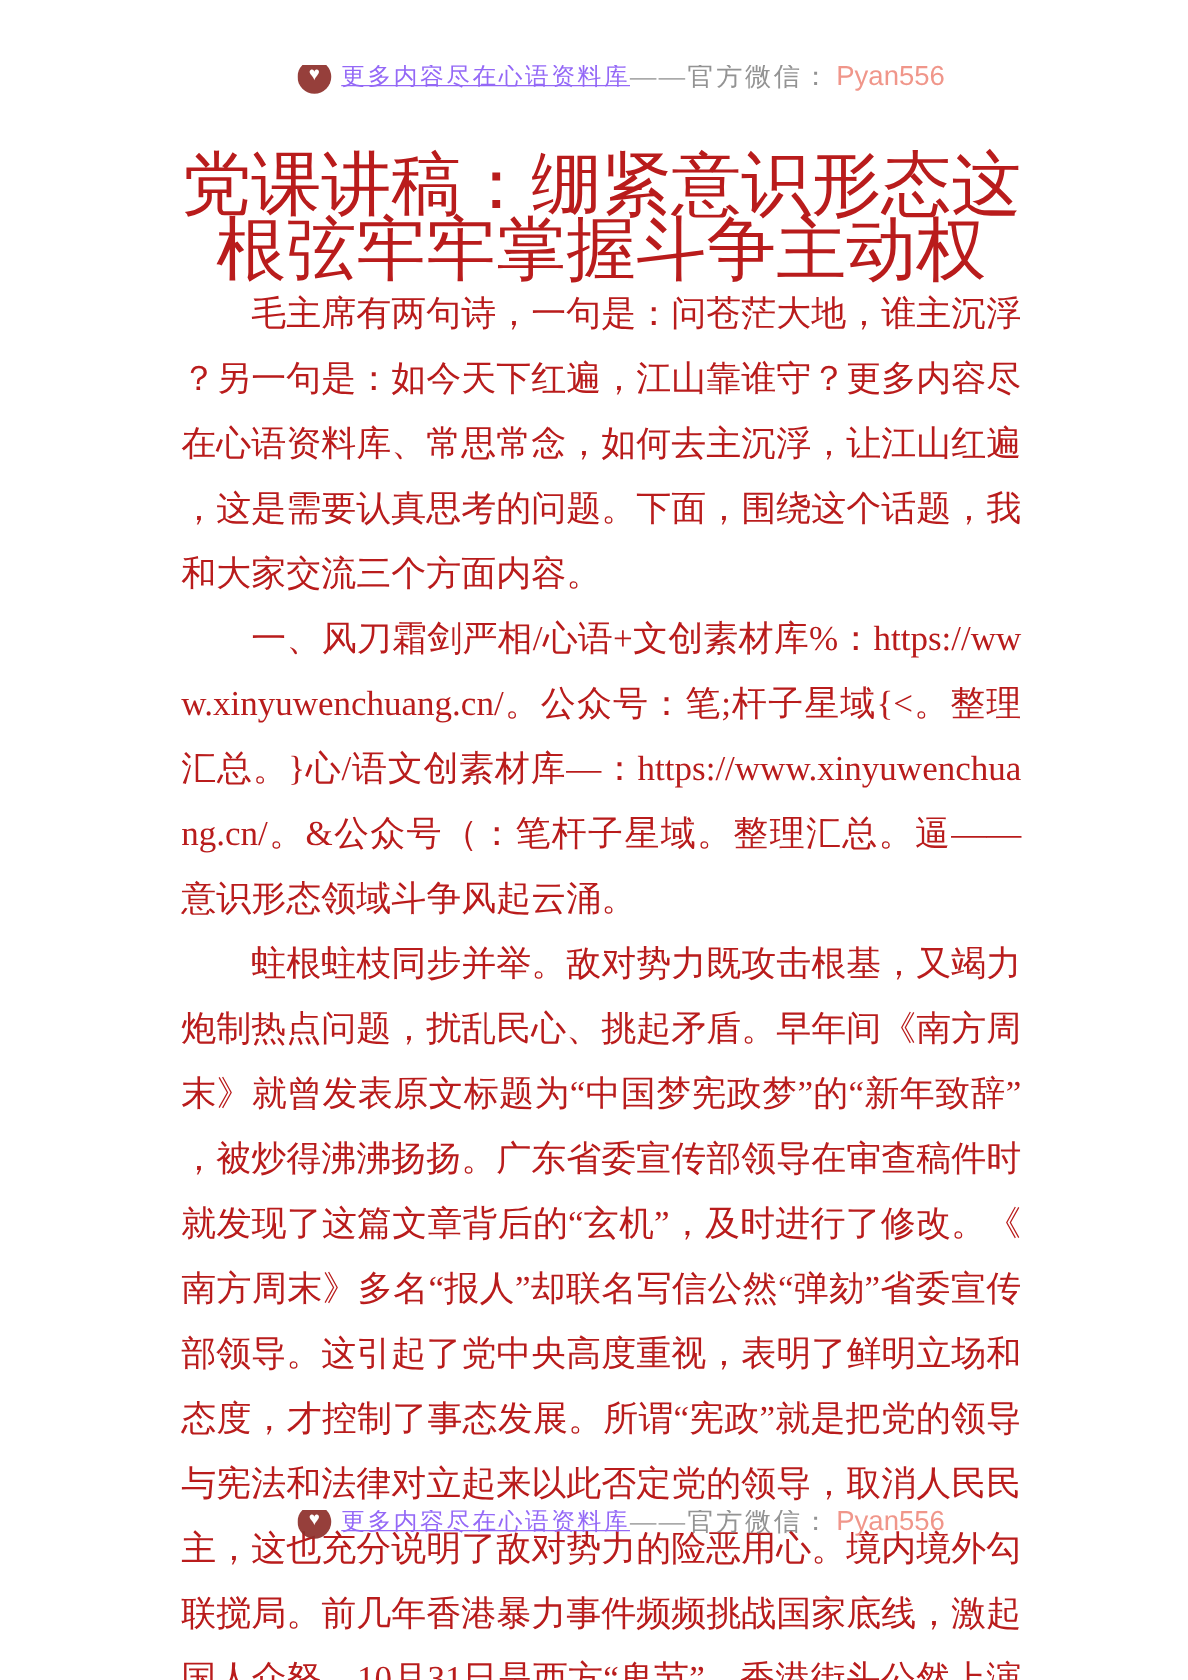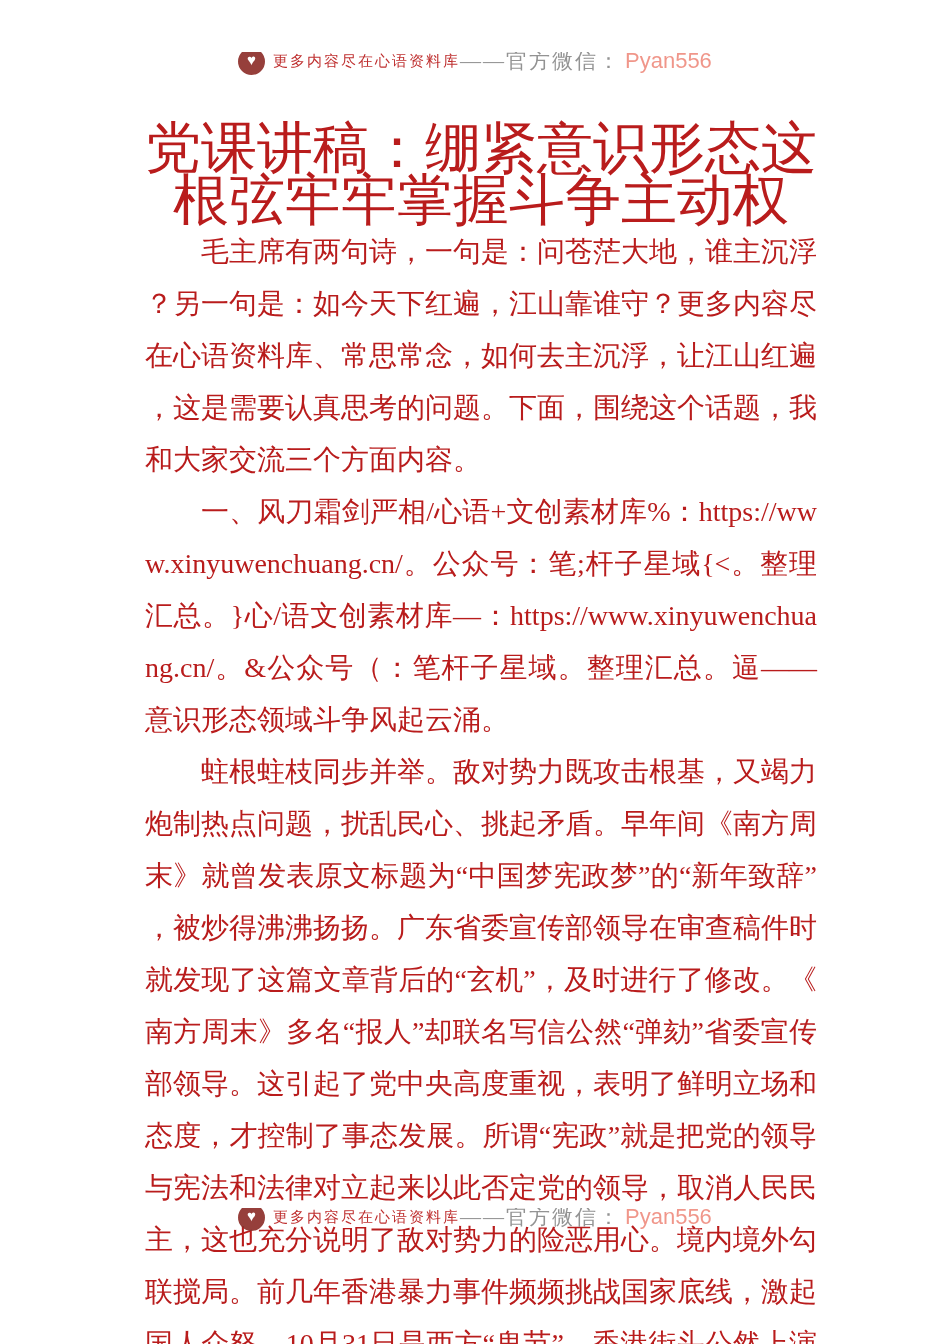--- a/index.html
+++ b/index.html
@@ -44,23 +44,24 @@
     margin-right: 8px;
     flex: 0 0 auto;
   }
   .wm-heart {
     color: #ffffff;
     font-size: 15px;
     line-height: 15px;
     transform: translateY(-1px);
   }
   .wm-main {
-    font-size: 15px;
+    font-size: 19px;
     letter-spacing: 2px;
-    color: #b91c1c;
+    color: #8b5cf6;
+    text-decoration: underline;
   }
   .wm-dash, .wm-label {
     font-size: 21px;
     color: #8a8a8a;
     letter-spacing: 2px;
   }
   .wm-id {
     font-size: 22px;
     color: #ef8e81;
     font-family: "Liberation Sans", "DejaVu Sans", sans-serif;

